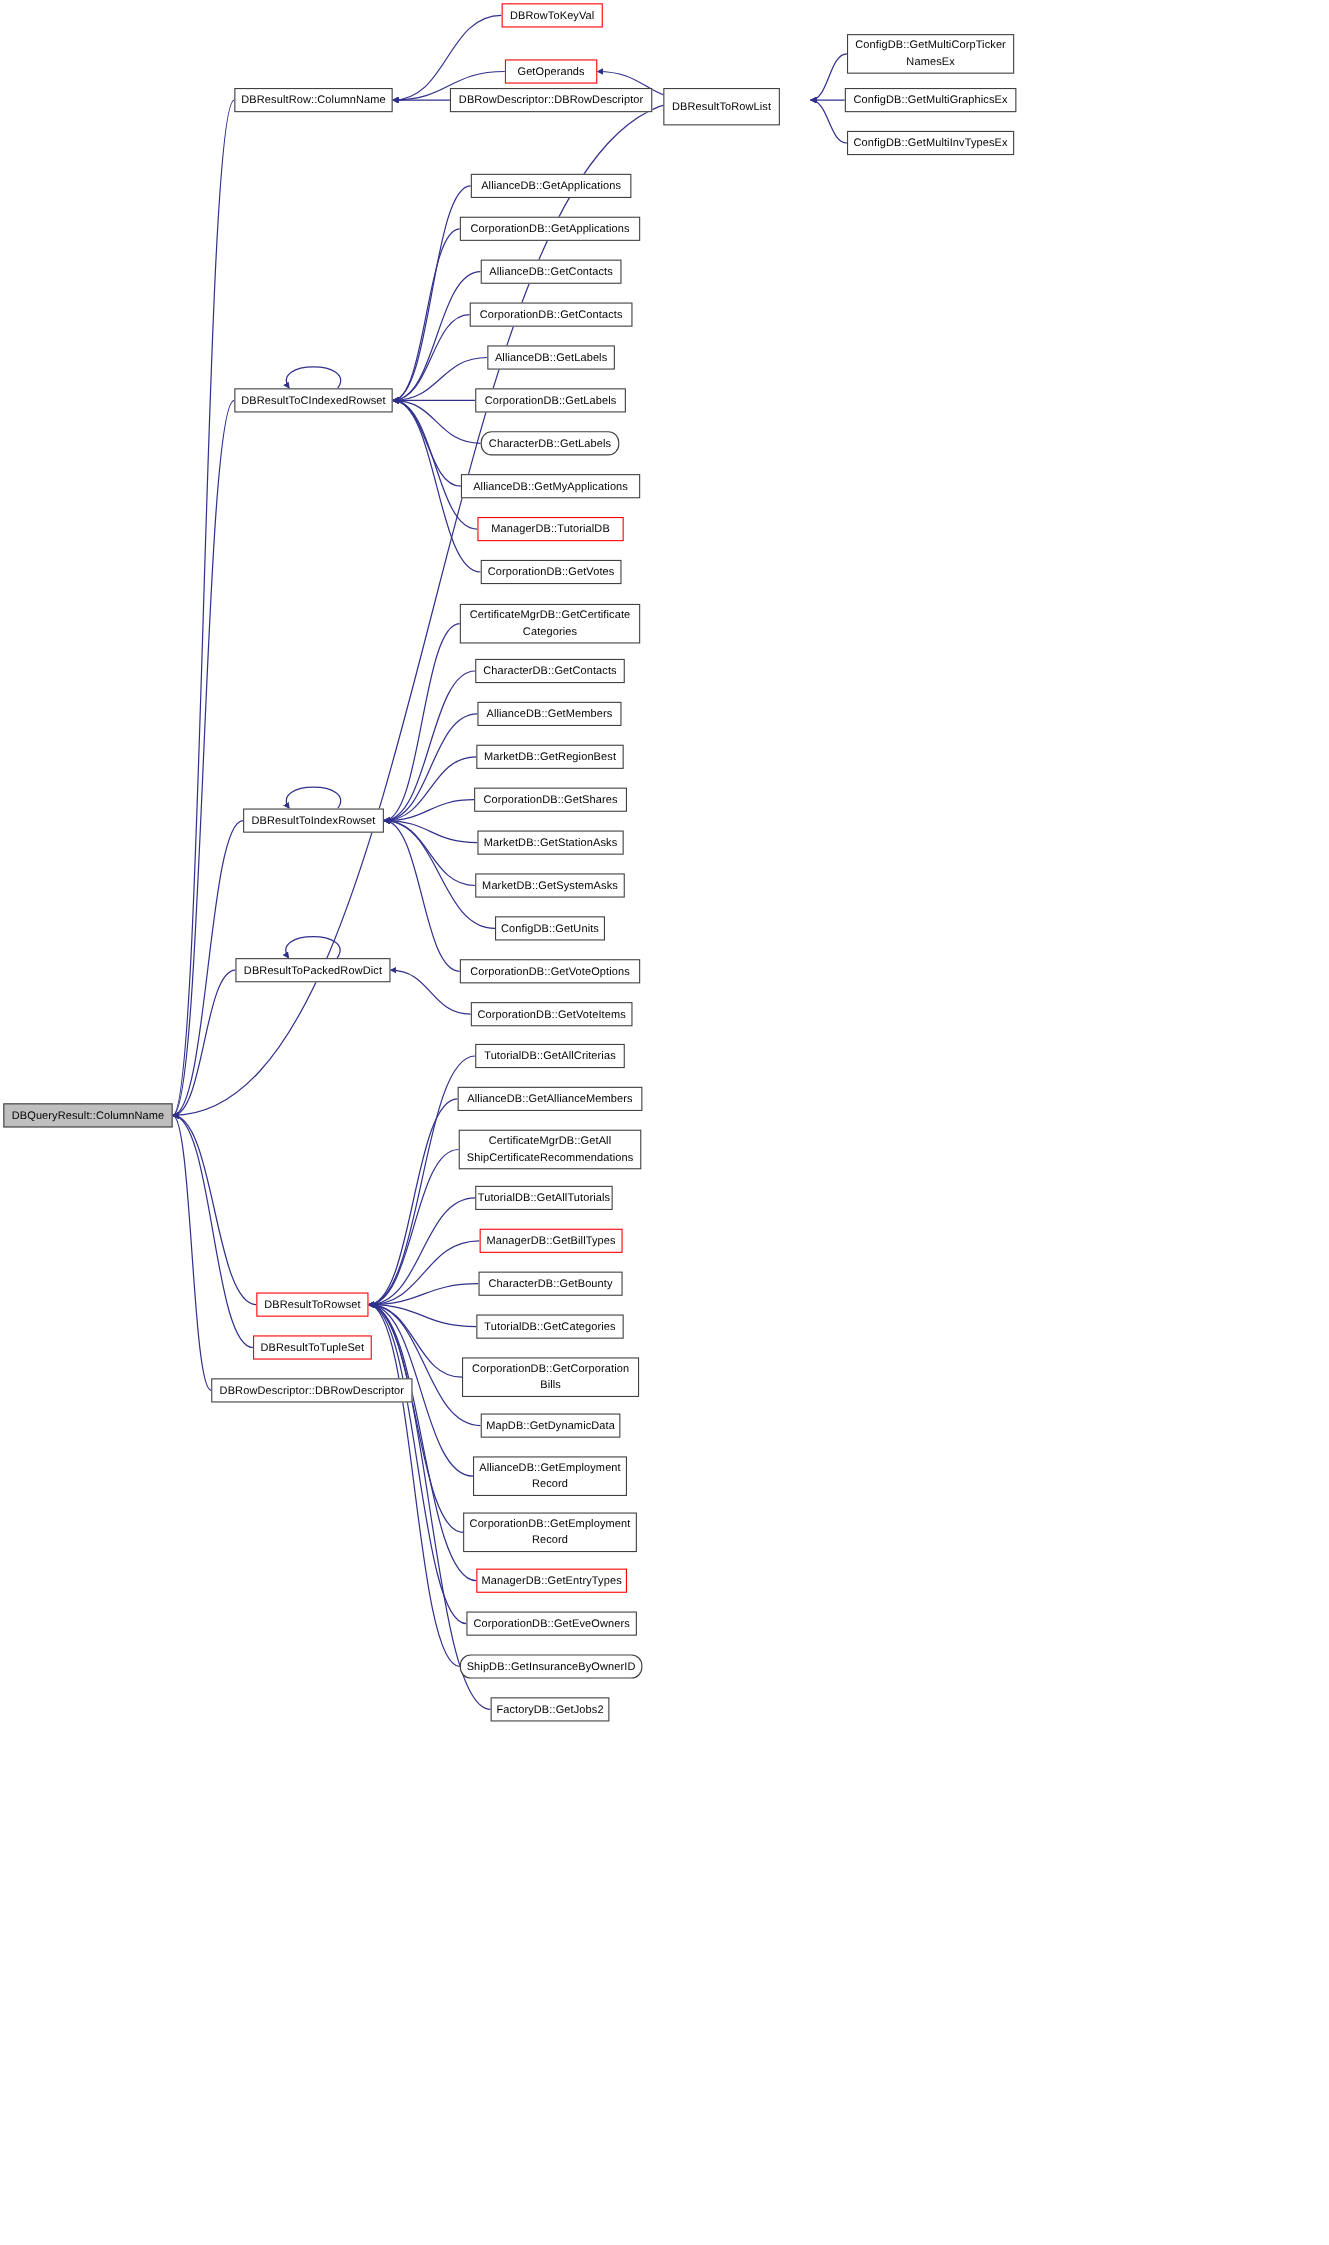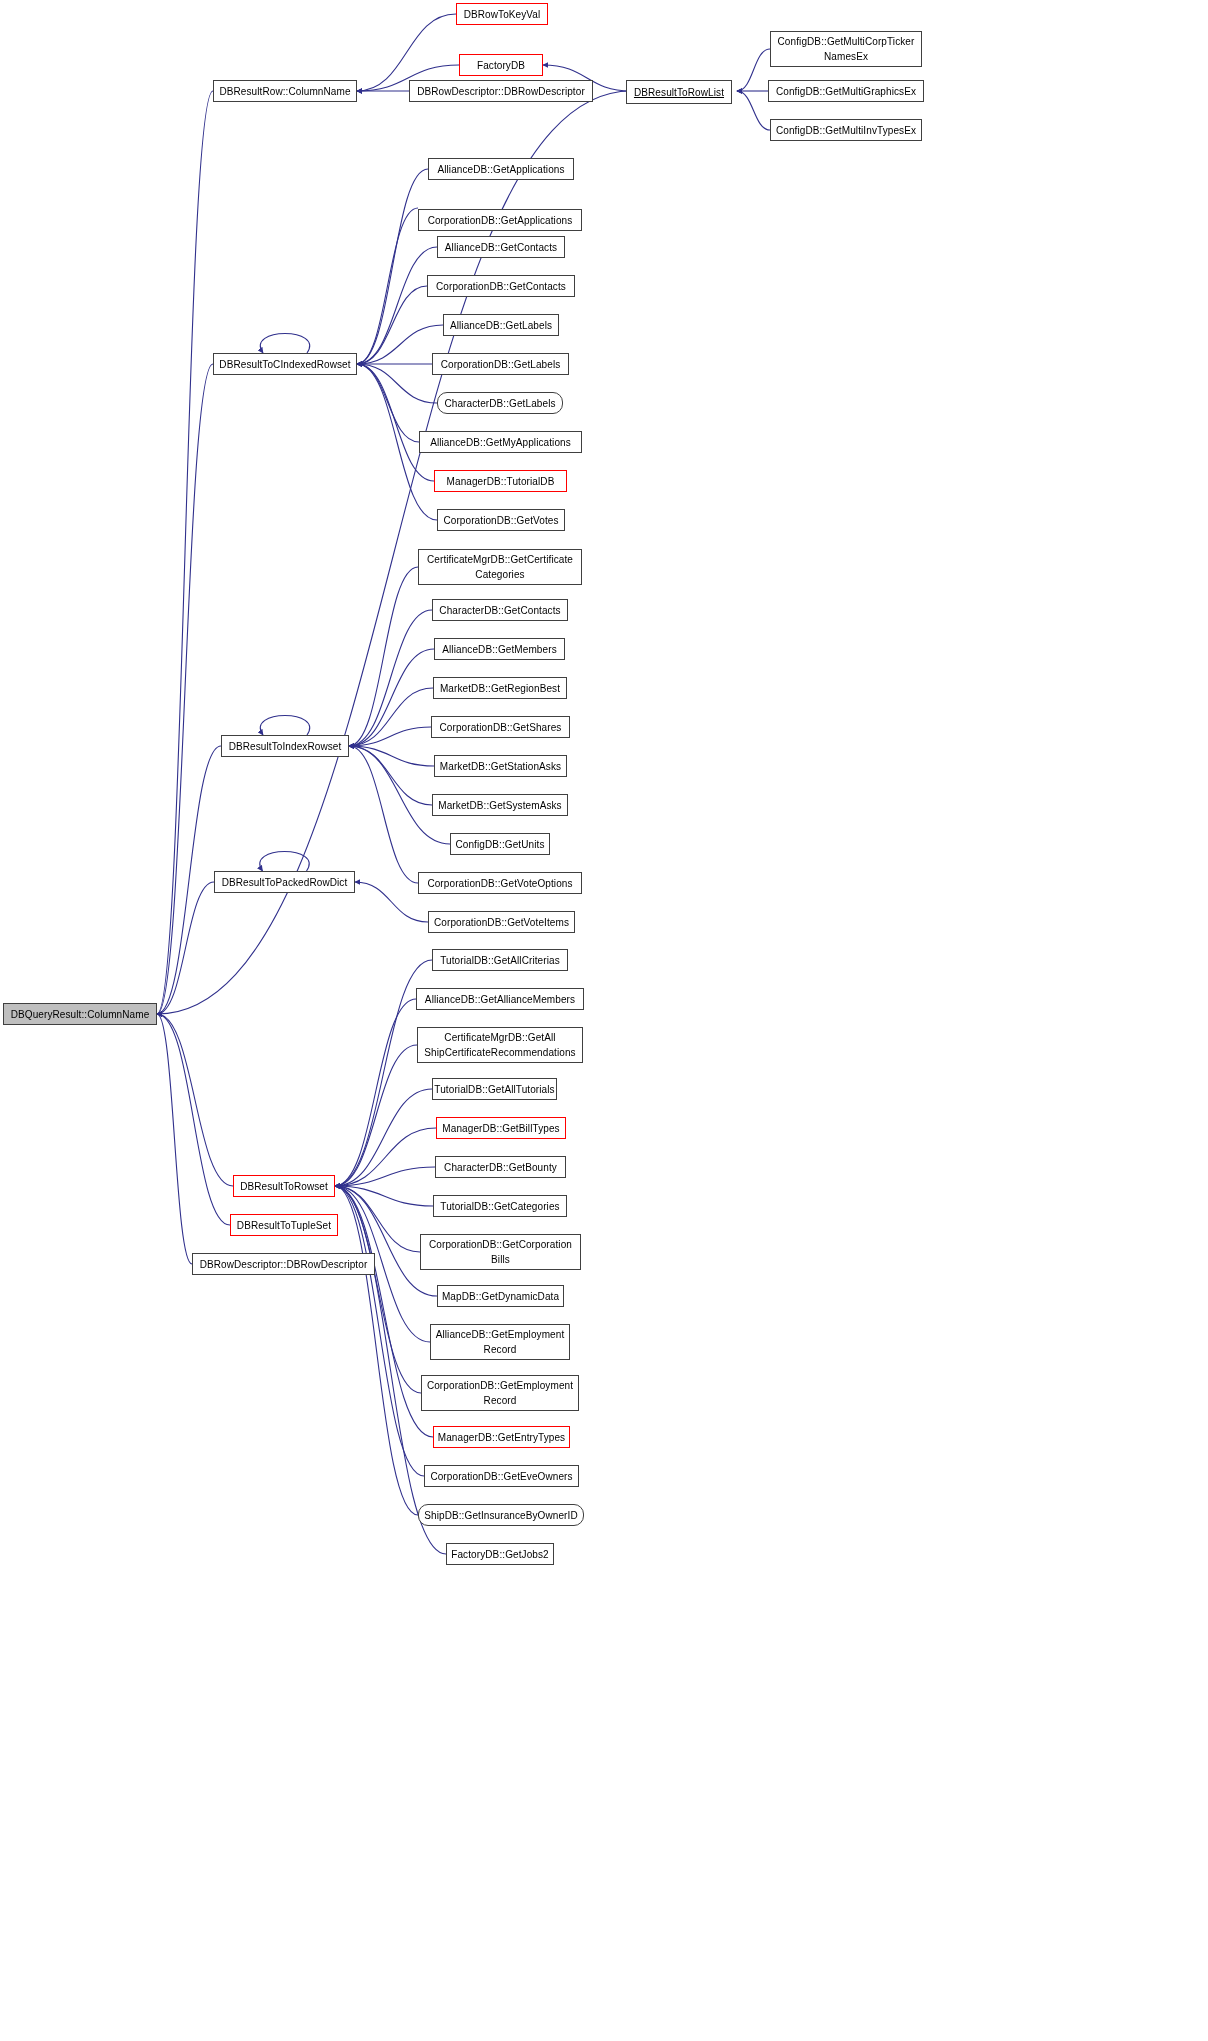--- a/index.html
+++ b/index.html
@@ -114,30 +114,30 @@
       <path d="M 421 1393 C 378 1393, 378 1186, 335 1186" fill="none" stroke="#30308c" stroke-width="1.1" marker-end="url(#arrow)"></path>
       <path d="M 433 1437 C 384 1437, 384 1186, 335 1186" fill="none" stroke="#30308c" stroke-width="1.1" marker-end="url(#arrow)"></path>
       <path d="M 424 1476 C 379.5 1476, 379.5 1186, 335 1186" fill="none" stroke="#30308c" stroke-width="1.1" marker-end="url(#arrow)"></path>
       <path d="M 418 1515 C 376.5 1515, 376.5 1186, 335 1186" fill="none" stroke="#30308c" stroke-width="1.1" marker-end="url(#arrow)"></path>
       <path d="M 446 1554 C 390.5 1554, 390.5 1186, 335 1186" fill="none" stroke="#30308c" stroke-width="1.1" marker-end="url(#arrow)"></path>
     </svg>
   <div id="node-layer">
       <div class="node root" style="left: 3px; top: 1003px; width: 154px; height: 22px;">DBQueryResult::ColumnName</div>
       <div class="node grayborder" style="left: 213px; top: 80px; width: 144px; height: 22px;">DBResultRow::ColumnName</div>
       <div class="node red" style="left: 456px; top: 3px; width: 92px; height: 22px;">DBRowToKeyVal</div>
-      <div class="node red" style="left: 459px; top: 54px; width: 84px; height: 22px;">FactoryDB</div>
+      <div class="node red" style="left: 459px; top: 54px; width: 84px; height: 22px;">GetOperands</div>
       <div class="node grayborder" style="left: 409px; top: 80px; width: 184px; height: 22px;">DBRowDescriptor::DBRowDescriptor</div>
-      <div class="node grayborder" style="left: 626px; top: 80px; width: 106px; height: 24px; text-decoration: underline;">DBResultToRowList</div>
+      <div class="node grayborder" style="left: 603px; top: 80px; width: 106px; height: 34px;">DBResultToRowList</div>
       <div class="node grayborder" style="left: 770px; top: 31px; width: 152px; height: 36px;">ConfigDB::GetMultiCorpTicker
 NamesEx</div>
       <div class="node grayborder" style="left: 768px; top: 80px; width: 156px; height: 22px;">ConfigDB::GetMultiGraphicsEx</div>
       <div class="node grayborder" style="left: 770px; top: 119px; width: 152px; height: 22px;">ConfigDB::GetMultiInvTypesEx</div>
       <div class="node grayborder" style="left: 213px; top: 353px; width: 144px; height: 22px;">DBResultToCIndexedRowset</div>
       <div class="node grayborder" style="left: 428px; top: 158px; width: 146px; height: 22px;">AllianceDB::GetApplications</div>
-      <div class="node grayborder" style="left: 418px; top: 197px; width: 164px; height: 22px; margin-top: 12px;">CorporationDB::GetApplications</div>
+      <div class="node grayborder" style="left: 418px; top: 197px; width: 164px; height: 22px;">CorporationDB::GetApplications</div>
       <div class="node grayborder" style="left: 437px; top: 236px; width: 128px; height: 22px;">AllianceDB::GetContacts</div>
       <div class="node grayborder" style="left: 427px; top: 275px; width: 148px; height: 22px;">CorporationDB::GetContacts</div>
       <div class="node grayborder" style="left: 443px; top: 314px; width: 116px; height: 22px;">AllianceDB::GetLabels</div>
       <div class="node grayborder" style="left: 432px; top: 353px; width: 137px; height: 22px;">CorporationDB::GetLabels</div>
       <div class="node grayborder" style="left: 437px; top: 392px; width: 126px; height: 22px; border-radius: 10px;">CharacterDB::GetLabels</div>
       <div class="node grayborder" style="left: 419px; top: 431px; width: 163px; height: 22px;">AllianceDB::GetMyApplications</div>
       <div class="node red" style="left: 434px; top: 470px; width: 133px; height: 22px;">ManagerDB::TutorialDB</div>
       <div class="node grayborder" style="left: 437px; top: 509px; width: 128px; height: 22px;">CorporationDB::GetVotes</div>
       <div class="node grayborder" style="left: 221px; top: 735px; width: 128px; height: 22px;">DBResultToIndexRowset</div>
       <div class="node grayborder" style="left: 418px; top: 549px; width: 164px; height: 36px;">CertificateMgrDB::GetCertificate

